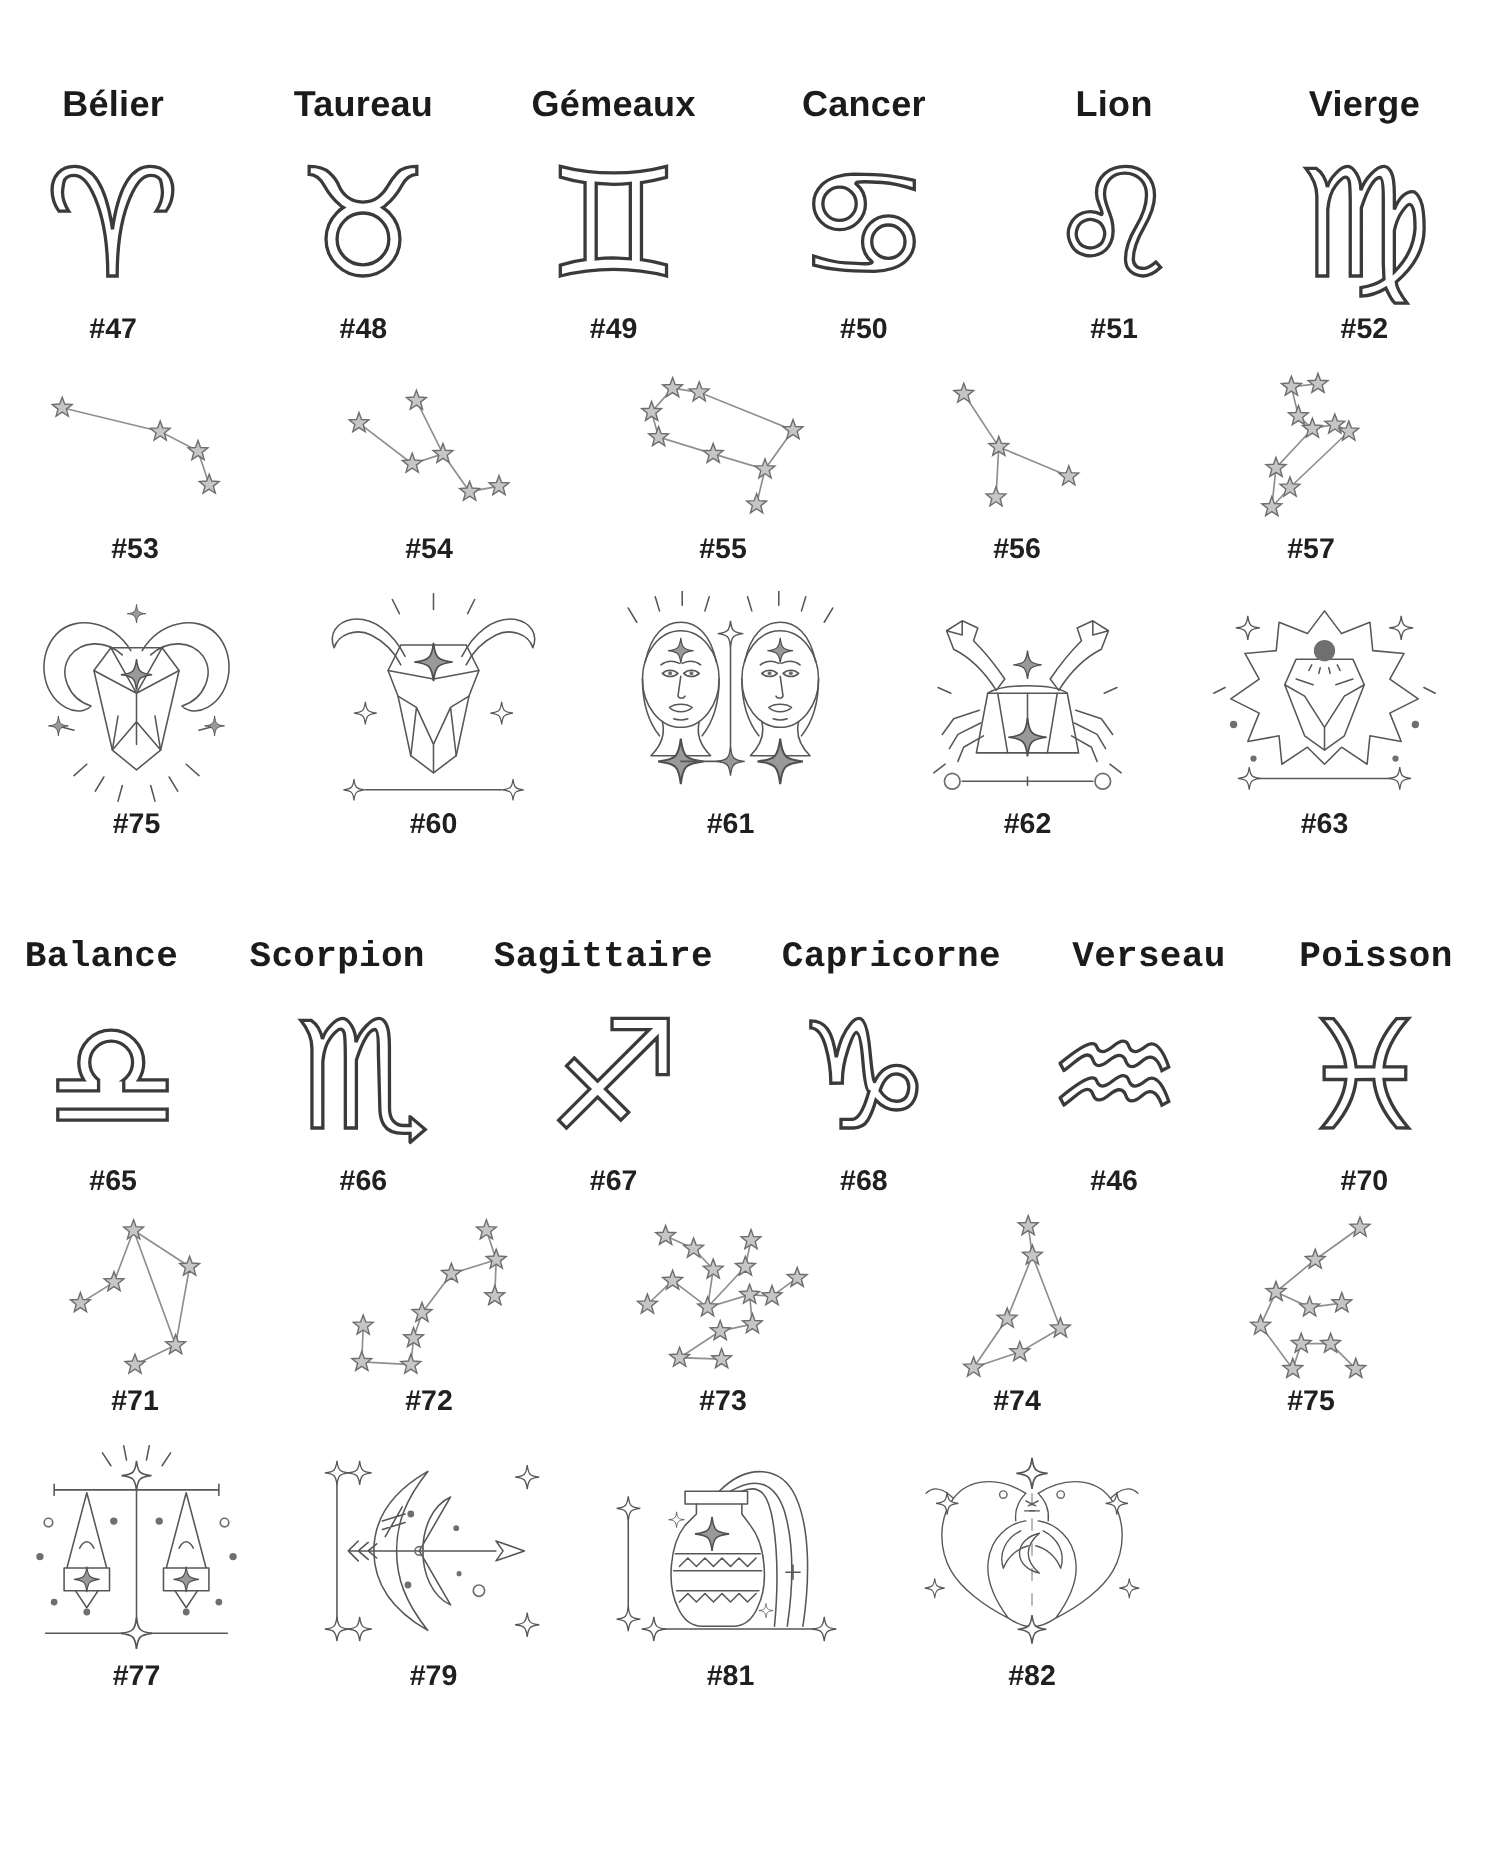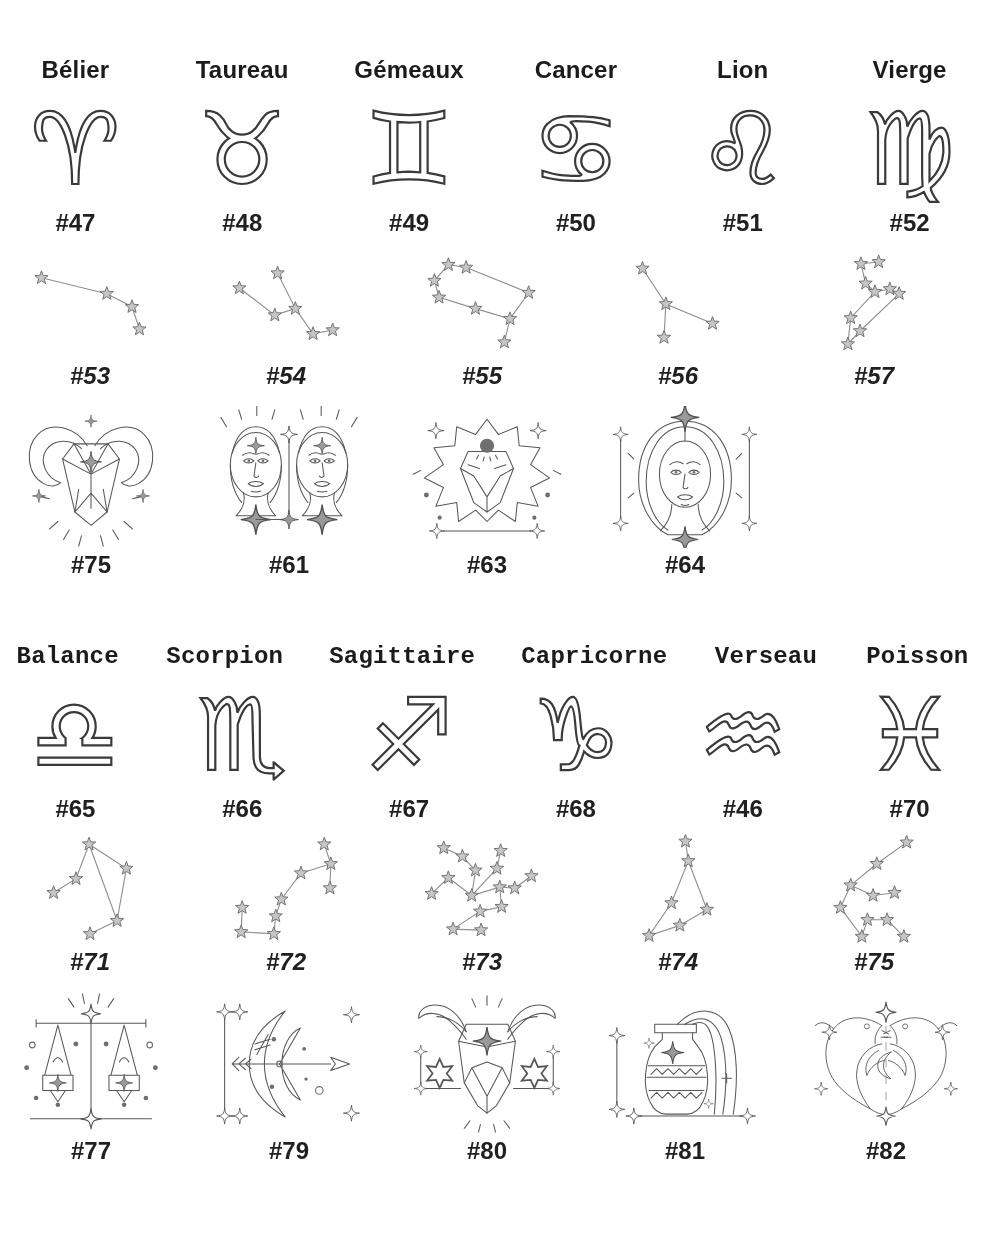--- a/index.html
+++ b/index.html
@@ -1,25 +1,25 @@
 <!DOCTYPE html>
 <html><head>
 <meta charset="utf-8">
 <style>
   html,body{margin:0;padding:0;background:#ffffff;}
   body{width:1000px;height:1250px;overflow:hidden;font-family:"Liberation Sans",sans-serif;}
   .sheet{position:relative;width:1000px;height:1250px;background:#fff;}
   .row{display:grid;grid-template-columns:repeat(6,1fr);padding:0 30px 0 15px;gap:46px;}
   .cell{display:flex;flex-direction:column;align-items:center;justify-content:flex-start;}
   .name{font-size:24px;font-weight:600;color:#1b1b1b;letter-spacing:.2px;}
-  .num{font-size:24px;font-weight:600;color:#202020;margin-top:3px;text-align:center;}
+  .num{font-size:19px;font-weight:600;color:#202020;margin-top:3px;text-align:center;}
   .names1{padding-top:56px;}
   .names2{padding-top:64px;font-family:Liberation Mono, monospace;}
   .symrow{margin-top:12px;}
-  .constrow{margin-top:10px;font-style:italic;}
+  .constrow{margin-top:10px;}
   .illrow{margin-top:16px;}
   svg{display:block;}
   .glyph{font-family:"DejaVu Sans",sans-serif;font-size:100px;fill:#ffffff;stroke:#3a3a3a;stroke-width:2.2px;}
   .cline{fill:none;stroke:#8f8f8f;stroke-width:1.2;}
   .star{fill:#c6c6c6;stroke:#6e6e6e;stroke-width:1;}
   .starD{fill:#525252;stroke:#404040;stroke-width:.8;}
   .il{fill:none;stroke:#575757;stroke-width:1.1;stroke-linecap:round;stroke-linejoin:round;}
   .sp{fill:#ffffff;stroke:#575757;stroke-width:1.1;}
   .spf{fill:#999999;stroke:#4f4f4f;stroke-width:.9;}
   .dot{fill:#6f6f6f;stroke:none;}
@@ -188,20 +188,36 @@
         <path class="il" d="M84,42 C96,22 122,16 136,30 C150,44 148,72 130,82 C123,86 116,85 112,81 C128,76 135,58 127,46 C119,35 102,34 90,45"></path>
         <path class="il" d="M62,40 L98,40 L110,56 L97,112 L80,126 L63,112 L50,56 Z"></path>
         <path class="il" d="M50,56 L80,72 L110,56 M62,40 L80,72 L98,40 M80,72 L80,108 M63,112 L80,92 L97,112 M67,88 L63,112 M93,88 L97,112"></path>
         <use href="#sp4" class="spf" transform="translate(80,59) scale(1.1)"></use>
         <use href="#sp4" class="spf" transform="translate(80,16) scale(0.65)"></use>
         <use href="#sp4" class="spf" transform="translate(25,95) scale(0.7)"></use>
         <use href="#sp4" class="spf" transform="translate(135,95) scale(0.7)"></use>
         <path class="il" d="M45,122 L36,130 M57,131 L51,141 M70,137 L67,148 M90,137 L93,148 M103,131 L109,141 M115,122 L124,130 M36,98 L28,96 M124,98 L132,96"></path>
       </svg>
       <div class="num">#75</div>
+    </div>
+    <div class="cell">
+      <svg viewBox="0 0 160 150" width="152" height="142">
+        <path class="il" d="M60,46 C52,30 38,18 22,20 C12,22 6,30 10,40 C13,30 26,26 36,31 C46,36 53,44 57,52"></path>
+        <path class="il" d="M100,46 C108,30 122,18 138,20 C148,22 154,30 150,40 C147,30 134,26 124,31 C114,36 107,44 103,52"></path>
+        <path class="il" d="M57,38 L103,38 L112,56 L105,74 L96,116 L80,128 L64,116 L55,74 L48,56 Z"></path>
+        <path class="il" d="M48,56 L80,62 L112,56 M55,74 L68,82 M105,74 L92,82 M68,82 L80,108 L92,82 M80,108 L80,128 M68,82 L64,116 M92,82 L96,116"></path>
+        <use href="#sp4" class="spf" transform="translate(80,50) scale(1.35)"></use>
+        <path class="il" d="M56,16 L51,6 M80,13 L80,2 M104,16 L109,6"></path>
+        <use href="#sp4" class="sp" transform="translate(32,86) scale(0.8)"></use>
+        <use href="#sp4" class="sp" transform="translate(128,86) scale(0.8)"></use>
+        <path class="il" d="M32,140 L128,140"></path>
+        <use href="#sp4" class="sp" transform="translate(24,140) scale(0.75)"></use>
+        <use href="#sp4" class="sp" transform="translate(136,140) scale(0.75)"></use>
+      </svg>
+      <div class="num">#60</div>
     </div>
     <div class="cell">
       <svg viewBox="0 0 160 150" width="152" height="142">
         <g id="g61f">
           <ellipse class="il" cx="45" cy="62" rx="27" ry="34"></ellipse>
           <path class="il" d="M20,50 C24,30 34,22 45,22 C56,22 66,30 70,50 M18,62 C18,78 22,92 30,102 M72,62 C72,78 68,92 60,102"></path>
           <path class="il" d="M32,58 C35,55 40,55 43,58 C40,61 35,61 32,58 Z M47,58 C50,55 55,55 58,58 C55,61 50,61 47,58 Z"></path>
           <circle class="dot" cx="37.5" cy="58" r="1.4"></circle>
             <circle class="dot" cx="52.5" cy="58" r="1.4"></circle>
           <path class="il" d="M31,52 C35,49 40,49 44,51 M46,51 C50,49 55,49 59,52"></path>
@@ -211,20 +227,36 @@
           <use href="#sp4" class="spf" transform="translate(45,42) scale(0.9)"></use>
           <use href="#sp4" class="spf" transform="translate(45,120) scale(1.6)"></use>
         </g>
         <use href="#g61f" transform="translate(160,0) scale(-1,1)"></use>
         <path class="il" d="M80,32 L80,120 L45,120"></path>
         <use href="#sp4" class="sp" transform="translate(80,30) scale(0.9)"></use>
         <use href="#sp4" class="spf" transform="translate(80,120) scale(1.0)"></use>
         <path class="il" d="M14,22 L8,12 M30,14 L27,4 M46,10 L46,0 M62,14 L65,4 M95,14 L92,4 M114,10 L114,0 M130,14 L133,4 M146,22 L152,12"></path>
       </svg>
       <div class="num">#61</div>
+    </div>
+    <div class="cell">
+      <svg viewBox="0 0 160 150" width="152" height="142">
+        <path class="il" d="M52,72 L108,72 L116,114 L44,114 Z"></path>
+        <path class="il" d="M80,72 L80,114 M59,72 L66,114 M101,72 L94,114 M52,72 C62,65 98,65 108,72"></path>
+        <path class="il" d="M58,70 C48,54 38,46 28,41 L23,28 L34,21 L45,26 L42,35 C50,43 58,53 64,62 Z M23,28 L34,31 L34,21"></path>
+        <path class="il" d="M102,70 C112,54 122,46 132,41 L137,28 L126,21 L115,26 L118,35 C110,43 102,53 96,62 Z M137,28 L126,31 L126,21"></path>
+        <path class="il" d="M46,84 L28,90 L20,101 M47,93 L31,101 L25,111 M49,102 L35,110 L31,120 M114,84 L132,90 L140,101 M113,93 L129,101 L135,111 M111,102 L125,110 L129,120"></path>
+        <use href="#sp4" class="spf" transform="translate(80,52) scale(1.0)"></use>
+        <use href="#sp4" class="spf" transform="translate(80,103) scale(1.35)"></use>
+        <path class="il" d="M26,72 L17,68 M134,72 L143,68 M22,122 L14,128 M138,122 L146,128"></path>
+        <path class="il" d="M34,134 L126,134 M80,131 L80,137"></path>
+        <circle class="doth" cx="27" cy="134" r="5.5"></circle>
+          <circle class="doth" cx="133" cy="134" r="5.5"></circle>
+      </svg>
+      <div class="num">#62</div>
     </div>
     <div class="cell">
       <svg viewBox="0 0 160 150" width="152" height="142">
         <path class="il" d="M80,14 L92,30 L112,22 L114,42 L136,44 L126,62 L146,76 L126,86 L134,106 L112,102 L110,122 L92,110 L80,122 L68,110 L50,122 L48,102 L26,106 L34,86 L14,76 L34,62 L24,44 L46,42 L48,22 L68,30 Z"></path>
         <path class="il" d="M60,48 L100,48 L108,66 L94,102 L80,112 L66,102 L52,66 Z"></path>
         <path class="il" d="M52,66 L66,74 M108,66 L94,74 M66,74 L80,96 L94,74 M80,96 L80,112 M60,62 L72,66 M100,62 L88,66"></path>
         <circle class="dot" cx="80" cy="42" r="7.5"></circle>
         <path class="il" d="M71,52 L69,56 M77,54 L76,58 M83,54 L84,58 M89,52 L91,56"></path>
         <use href="#sp4" class="sp" transform="translate(26,26) scale(0.85)"></use>
         <use href="#sp4" class="sp" transform="translate(134,26) scale(0.85)"></use>
@@ -445,40 +477,20 @@
         <circle class="dot" cx="64" cy="50" r="2.4"></circle>
           <circle class="dot" cx="96" cy="60" r="2"></circle>
           <circle class="dot" cx="62" cy="100" r="2.4"></circle>
           <circle class="doth" cx="112" cy="104" r="4"></circle>
           <circle class="dot" cx="98" cy="92" r="1.8"></circle>
       </svg>
       <div class="num">#79</div>
     </div>
     <div class="cell">
       <svg viewBox="0 0 160 150" width="152" height="142">
-        <path class="il" d="M58,42 C52,24 38,12 22,14 C13,15 7,21 8,28 C16,20 30,21 40,30 C48,37 54,44 58,50"></path>
-        <path class="il" d="M58,42 C50,32 38,26 27,26"></path>
-        <path class="il" d="M102,42 C108,24 122,12 138,14 C147,15 153,21 152,28 C144,20 130,21 120,30 C112,37 106,44 102,50"></path>
-        <path class="il" d="M102,42 C110,32 122,26 133,26"></path>
-        <path class="il" d="M58,34 L102,34 L110,52 L104,96 L90,120 L80,128 L70,120 L56,96 L50,52 Z"></path>
-        <path class="il" d="M50,52 L80,58 L110,52 M64,80 L80,74 L96,80 M64,80 L80,110 M96,80 L80,110 M80,110 L80,128 M64,80 L56,96 M96,80 L104,96"></path>
-        <use href="#sp4" class="spf" transform="translate(80,52) scale(1.5)"></use>
-        <use href="#st6" class="sp" transform="translate(30,86) scale(1.7)"></use>
-        <use href="#st6" class="sp" transform="translate(130,86) scale(1.7)"></use>
-        <path class="il" d="M10,68 L10,102 M150,68 L150,102 M10,102 L52,102 M108,102 L150,102"></path>
-        <use href="#sp4" class="sp" transform="translate(10,63) scale(0.7)"></use>
-        <use href="#sp4" class="sp" transform="translate(150,63) scale(0.7)"></use>
-        <use href="#sp4" class="sp" transform="translate(10,102) scale(0.7)"></use>
-        <use href="#sp4" class="sp" transform="translate(150,102) scale(0.7)"></use>
-        <path class="il" d="M68,16 L64,7 M80,14 L80,4 M92,16 L96,7 M62,136 L56,144 M73,140 L71,148 M87,140 L89,148 M98,136 L104,144"></path>
-      </svg>
-      <div class="num">#80</div>
-    </div>
-    <div class="cell">
-      <svg viewBox="0 0 160 150" width="152" height="142">
         <path class="il" d="M48,34 L92,34 L92,43 L48,43 Z"></path>
         <path class="il" d="M56,43 L56,50 L48,58 C37,72 35,100 43,116 C47,125 53,129 60,129 L82,129 C89,129 95,125 99,116 C107,100 105,72 94,58 L88,50 L88,43"></path>
         <path class="il" d="M41,78 L101,78 M40,90 L102,90 M44,87 L50,81 L56,87 L62,81 L68,87 L74,81 L80,87 L86,81 L92,87 L98,81"></path>
         <path class="il" d="M42,104 L100,104 M44,112 L50,106 L56,112 L62,106 L68,112 L74,106 L80,112 L86,106 L92,112 L98,106"></path>
         <path class="il" d="M72,34 C92,14 116,16 126,38 C136,60 136,96 131,129 M80,34 C100,22 112,30 118,48 C125,72 124,102 120,129 M88,34 C102,28 107,38 110,56 C114,82 113,108 111,129"></path>
         <path class="il" d="M30,131 L142,131"></path>
         <use href="#sp4" class="sp" transform="translate(26,131) scale(0.85)"></use>
         <use href="#sp4" class="sp" transform="translate(146,131) scale(0.85)"></use>
         <path class="il" d="M8,52 L8,118"></path>
         <use href="#sp4" class="sp" transform="translate(8,46) scale(0.85)"></use>

